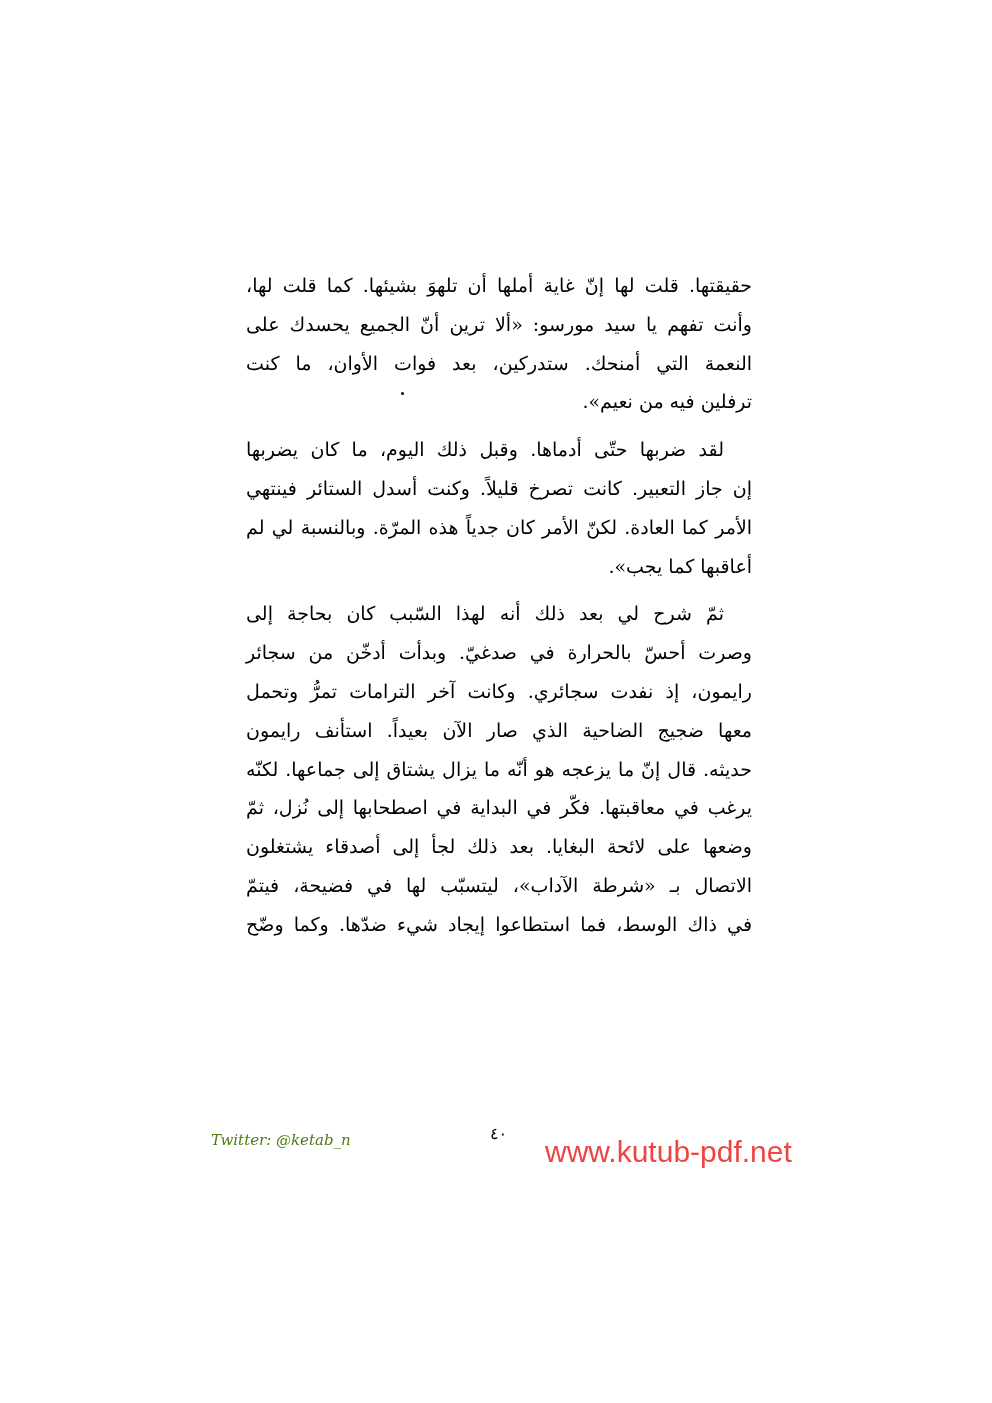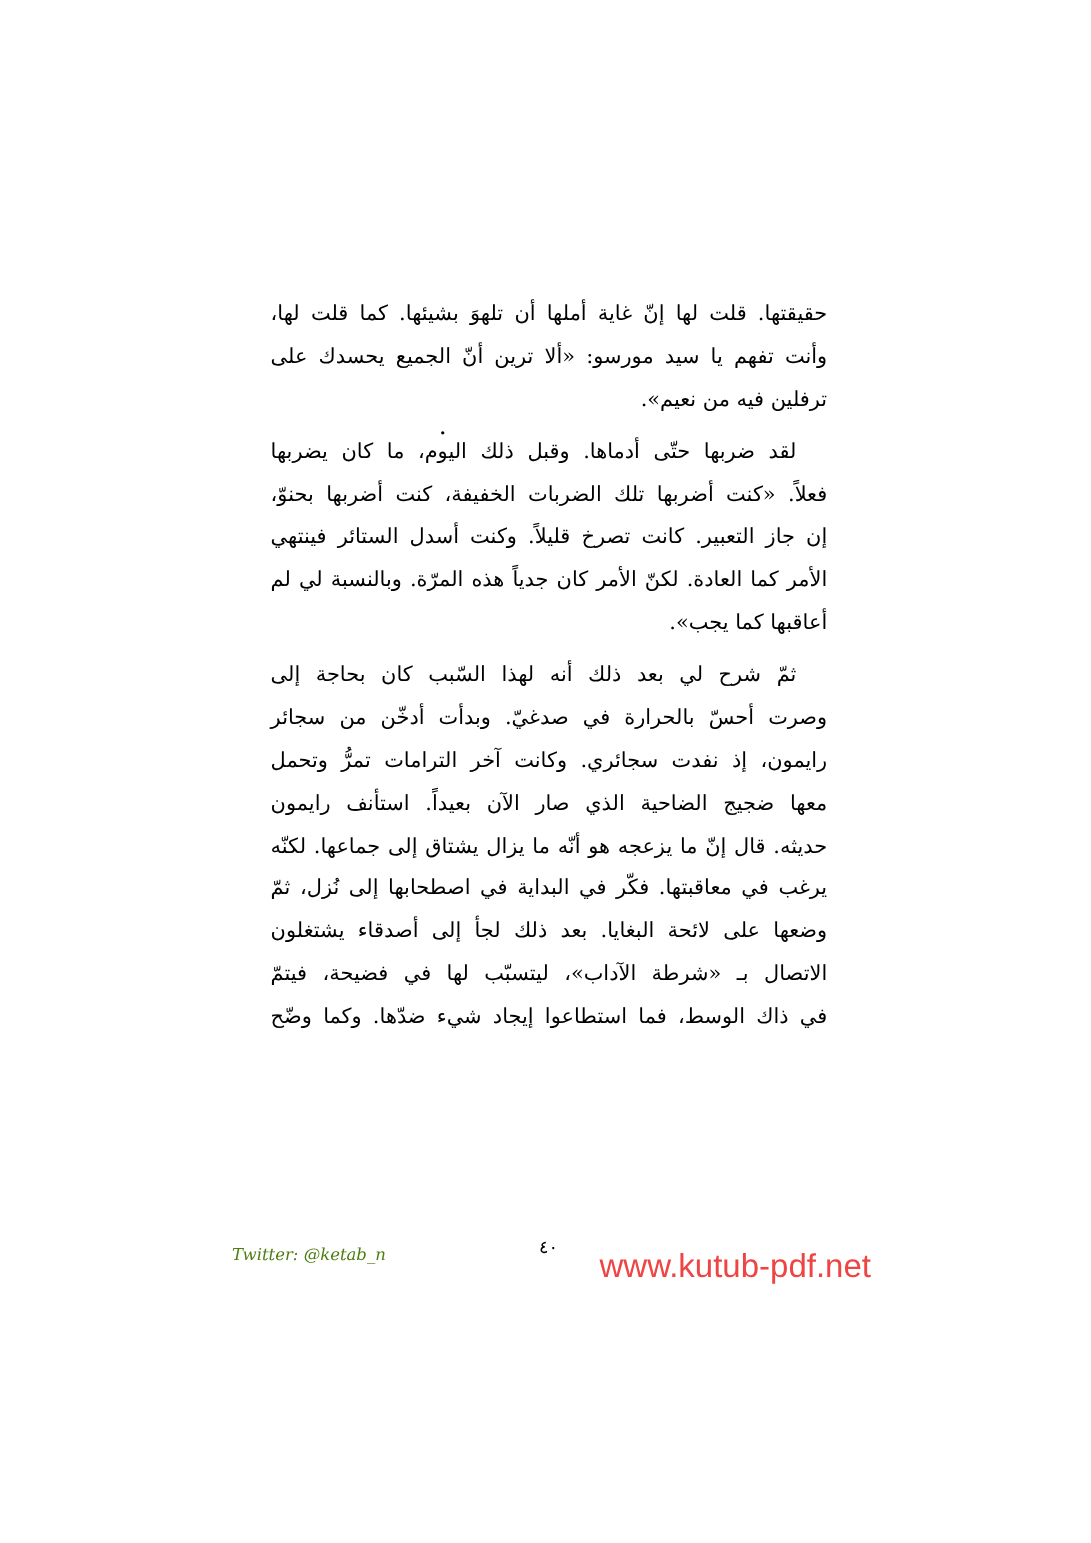--- a/index.html
+++ b/index.html
@@ -88,25 +88,25 @@
 </style>
 </head>
 <body>
 
 <div class="page">
 
   <div class="text-block">
 
     <span class="line">حقيقتها. قلت لها إنّ غاية أملها أن تلهوَ بشيئها. كما قلت لها،</span>
     <span class="line">وأنت تفهم يا سيد مورسو: «ألا ترين أنّ الجميع يحسدك على</span>
+    <span class="line">النعمة التي أمنحك. ستدركين، بعد فوات الأوان، ما كنت</span>
     <span class="line last">ترفلين فيه من نعيم».</span>
     <span class="para-gap"></span>
 
     <span class="line indent">لقد ضربها حتّى أدماها. وقبل ذلك اليوم، ما كان يضربها</span>
-    <span class="line">فعلاً. «كنت أضربها تلك الضربات الخفيفة، كنت أضربها بحنوّ،</span>
     <span class="line">إن جاز التعبير. كانت تصرخ قليلاً. وكنت أسدل الستائر فينتهي</span>
     <span class="line">الأمر كما العادة. لكنّ الأمر كان جدياً هذه المرّة. وبالنسبة لي لم</span>
     <span class="line last">أعاقبها كما يجب».</span>
     <span class="para-gap"></span>
 
     <span class="line indent">ثمّ شرح لي بعد ذلك أنه لهذا السّبب كان بحاجة إلى</span>
     <span class="line">وصرت أحسّ بالحرارة في صدغيّ. وبدأت أدخّن من سجائر</span>
     <span class="line">رايمون، إذ نفدت سجائري. وكانت آخر الترامات تمرُّ وتحمل</span>
     <span class="line">معها ضجيج الضاحية الذي صار الآن بعيداً. استأنف رايمون</span>
     <span class="line">حديثه. قال إنّ ما يزعجه هو أنّه ما يزال يشتاق إلى جماعها. لكنّه</span>

